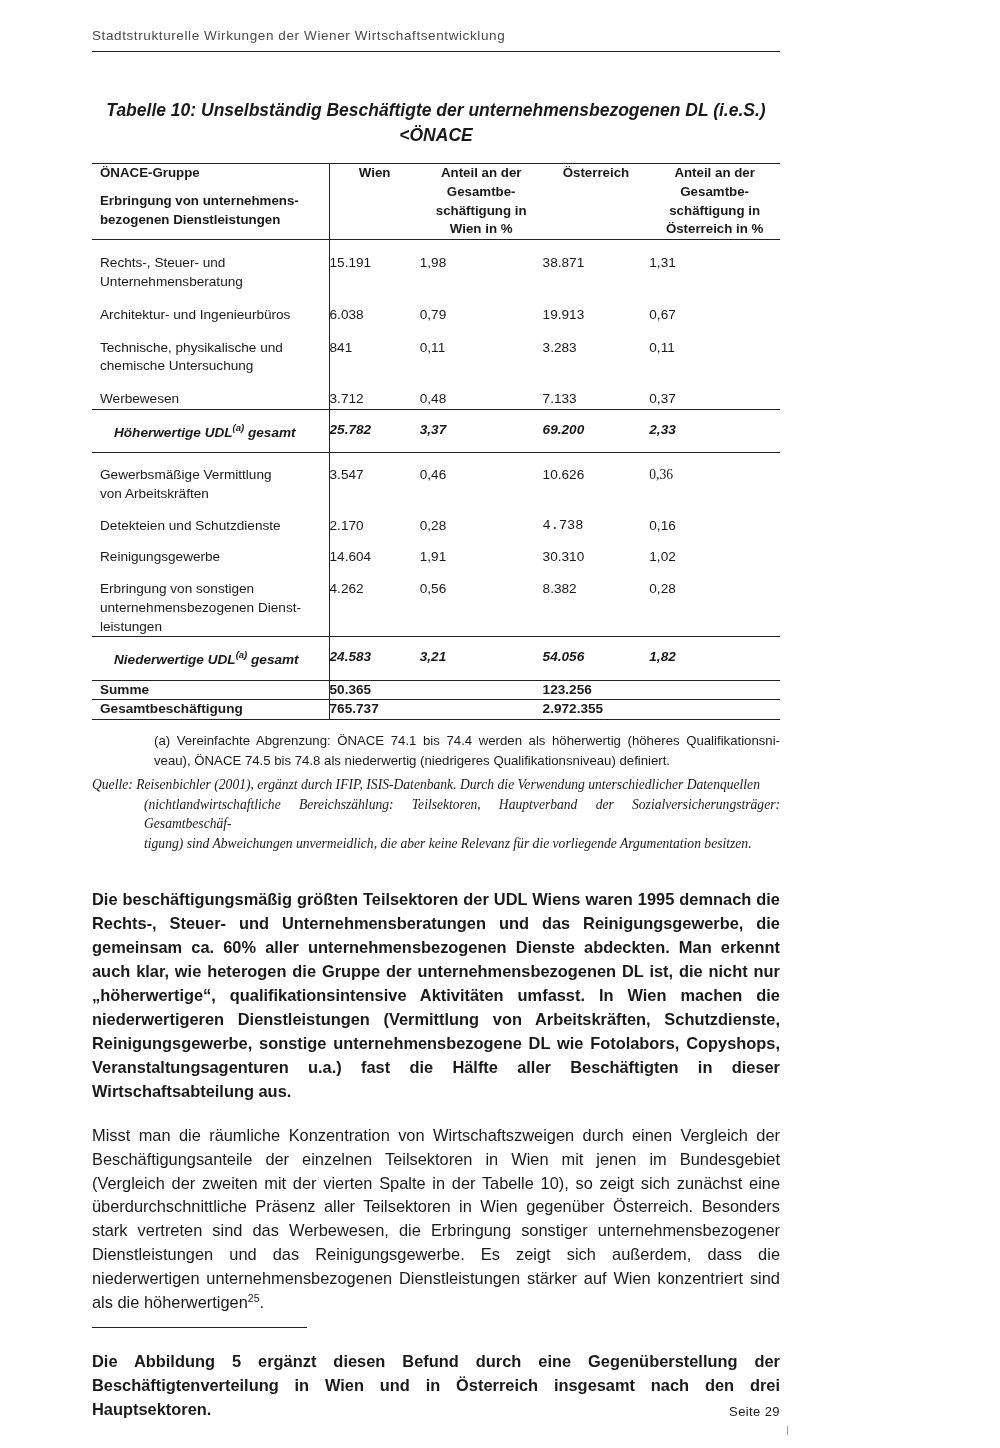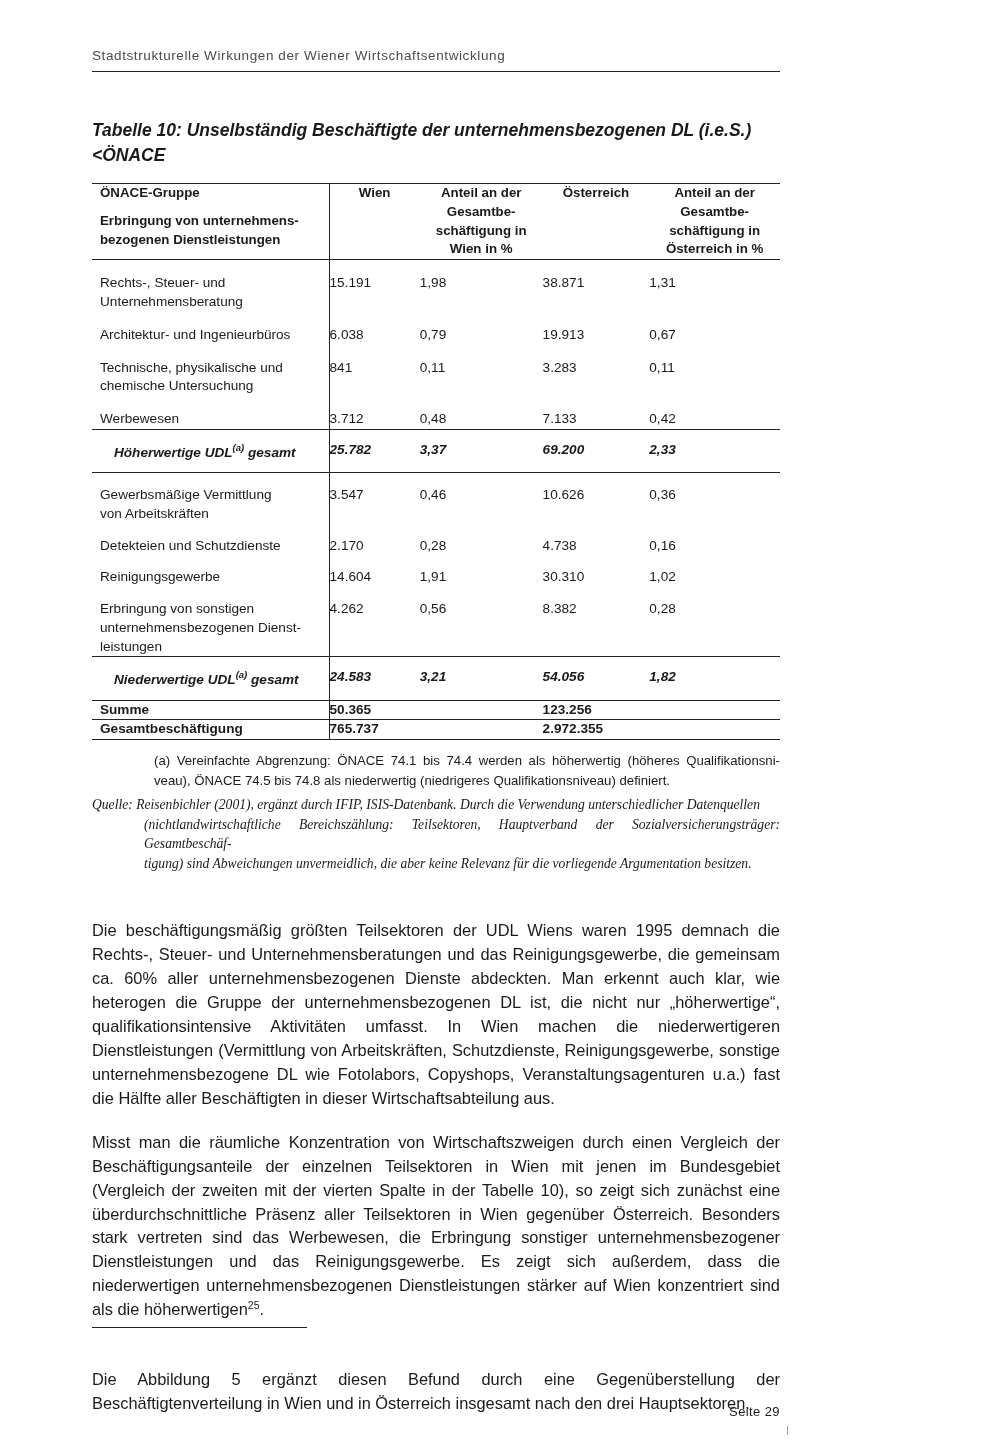--- a/index.html
+++ b/index.html
@@ -13,39 +13,40 @@
     font-family: "Liberation Sans", sans-serif;
     color: #1a1a1a;
     position: relative;
     overflow: hidden;
   }
   .page {
     position: relative;
     width: 872px;
     height: 1448px;
     box-sizing: border-box;
-    padding: 48px 92px 0 92px;
+    padding: 28px 92px 0 92px;
   }
   
   .running-header {
     font-size: 13.5px;
     color: #4a4a4a;
     letter-spacing: 0.6px;
     padding-bottom: 8px;
     border-bottom: 1.3px solid #222;
     margin-bottom: 46px;
     white-space: nowrap;
   }
   
   .table-caption {
     font-size: 17.5px;
     font-weight: bold;
     font-style: italic;
     line-height: 1.45;
     margin: 0 0 14px 0;
+    text-align: center;
   }
   .table-caption .line2 {
     display: block;
     padding-left: 34px;
   }
   
   table.data {
     width: 100%;
     border-collapse: collapse;
     font-size: 13.6px;
@@ -108,21 +109,21 @@
     text-align: justify;
   }
   .source-note .ind { display: block; padding-left: 52px; }
   
   p.body {
     font-size: 16.4px;
     line-height: 1.46;
     text-align: justify;
     margin: 20px 0 0 0;
   }
-  p.body.gap-big { margin-top: 45px; }
+  p.body.gap-big { margin-top: 34px; font-weight: bold; }
   sup.fn { font-size: 10.5px; vertical-align: super; }
   
   .footnote-sep {
     position: absolute;
     left: 92px;
     top: 1327px;
     width: 215px;
     border-top: 1.1px solid #222;
   }
   .footnote {
@@ -224,51 +225,51 @@
         <td class="num" style="padding-top:14px;">0,11</td>
       </tr>
 
       <tr>
         <td class="label" style="padding-top:14px;margin-left:16px;">
           <span class="header-block">Werbewesen</span>
         </td>
         <td class="num vline" style="padding-top:14px;">3.712</td>
         <td class="num" style="padding-top:14px;">0,48</td>
         <td class="num" style="padding-top:14px;">7.133</td>
-        <td class="num" style="padding-top:14px;">0,42</td>
+        <td class="num" style="padding-top:14px;">0,37</td>
       </tr>
 
       <tr class="bold-italic rule-top rule-thin-bottom">
         <td class="label" style="padding-top:11px;padding-bottom:10px;padding-left:22px;">
           <span>Höherwertige UDL</span><sup class="ann">(a)</sup><span> gesamt</span>
         </td>
         <td class="num vline" style="padding-top:11px;padding-bottom:10px;">25.782</td>
         <td class="num" style="padding-top:11px;">3,37</td>
         <td class="num" style="padding-top:11px;">69.200</td>
         <td class="num" style="padding-top:11px;">2,33</td>
       </tr>
 
       <tr>
         <td class="label" style="padding-top:13px;margin-top:12px;">
           <span class="header-block">Gewerbsmäßige Vermittlung</span>
           <span class="header-block">von Arbeitskräften</span>
         </td>
         <td class="num vline" style="padding-top:13px;">3.547</td>
         <td class="num" style="padding-top:13px;">0,46</td>
         <td class="num" style="padding-top:13px;">10.626</td>
-        <td class="num" style="padding-top:13px;">0,36</td>
+        <td class="num" style="padding-top:13px;font-family:Liberation Serif, serif;">0,36</td>
       </tr>
 
       <tr>
         <td class="label" style="padding-top:13px;">
           <span class="header-block">Detekteien und Schutzdienste</span>
         </td>
         <td class="num vline" style="padding-top:13px;">2.170</td>
         <td class="num" style="padding-top:13px;">0,28</td>
-        <td class="num" style="padding-top:13px;">4.738</td>
+        <td class="num" style="padding-top:13px;font-family:Liberation Mono, monospace;">4.738</td>
         <td class="num" style="padding-top:13px;">0,16</td>
       </tr>
 
       <tr>
         <td class="label" style="padding-top:13px;">
           <span class="header-block">Reinigungsgewerbe</span>
         </td>
         <td class="num vline" style="padding-top:13px;">14.604</td>
         <td class="num" style="padding-top:13px;">1,91</td>
         <td class="num" style="padding-top:13px;">30.310</td>

